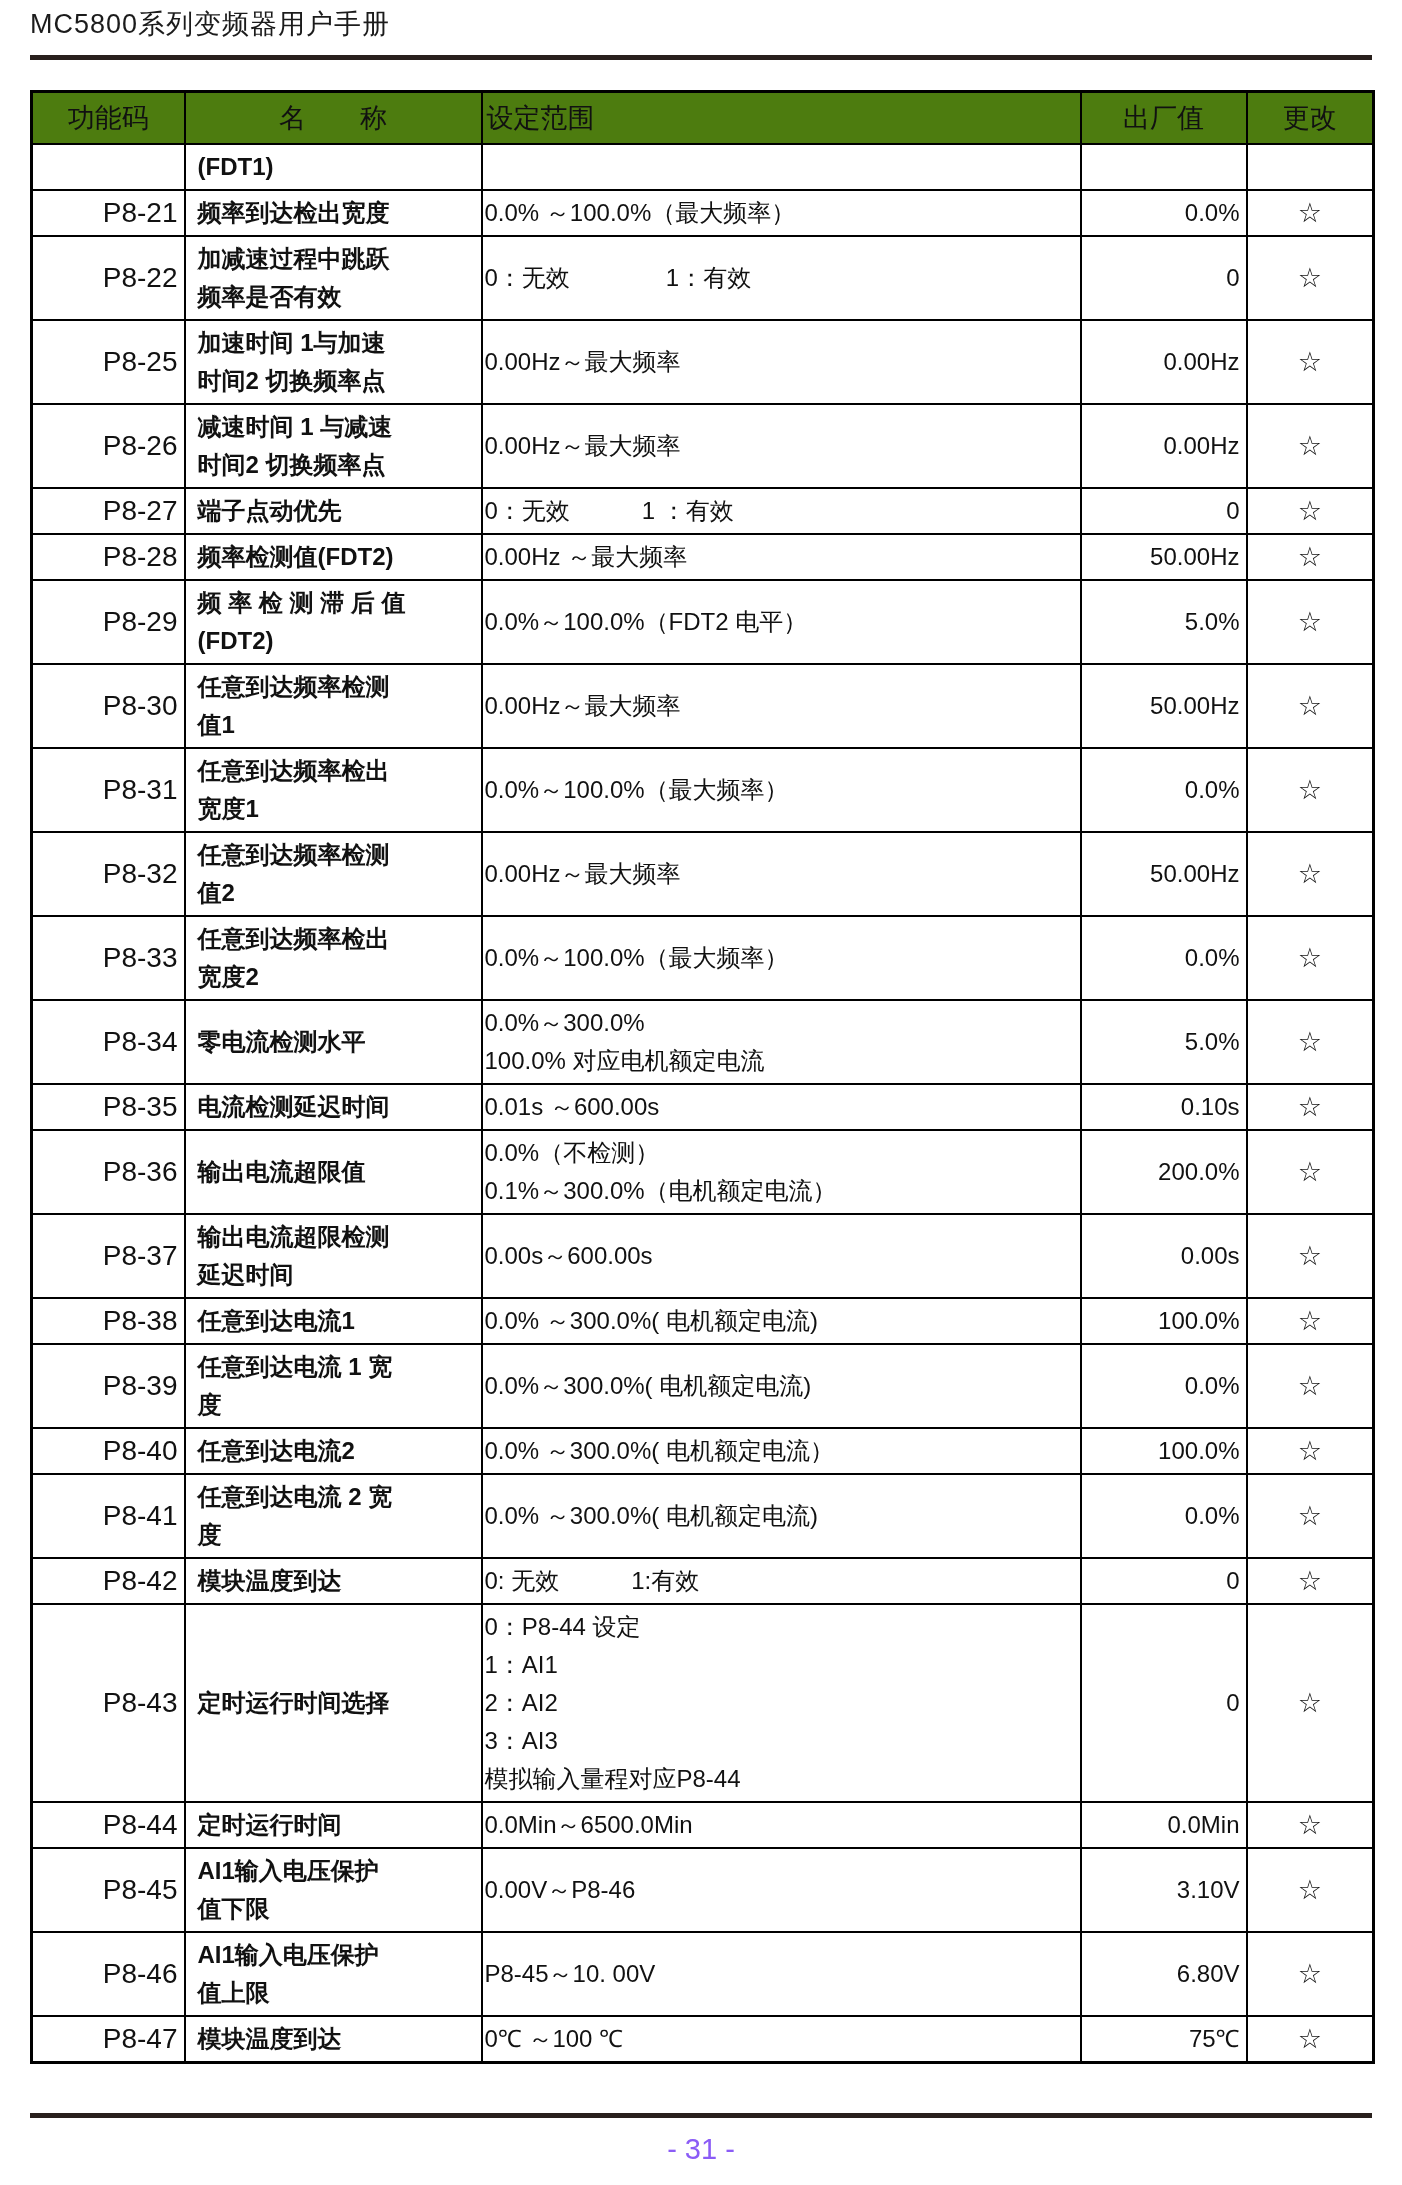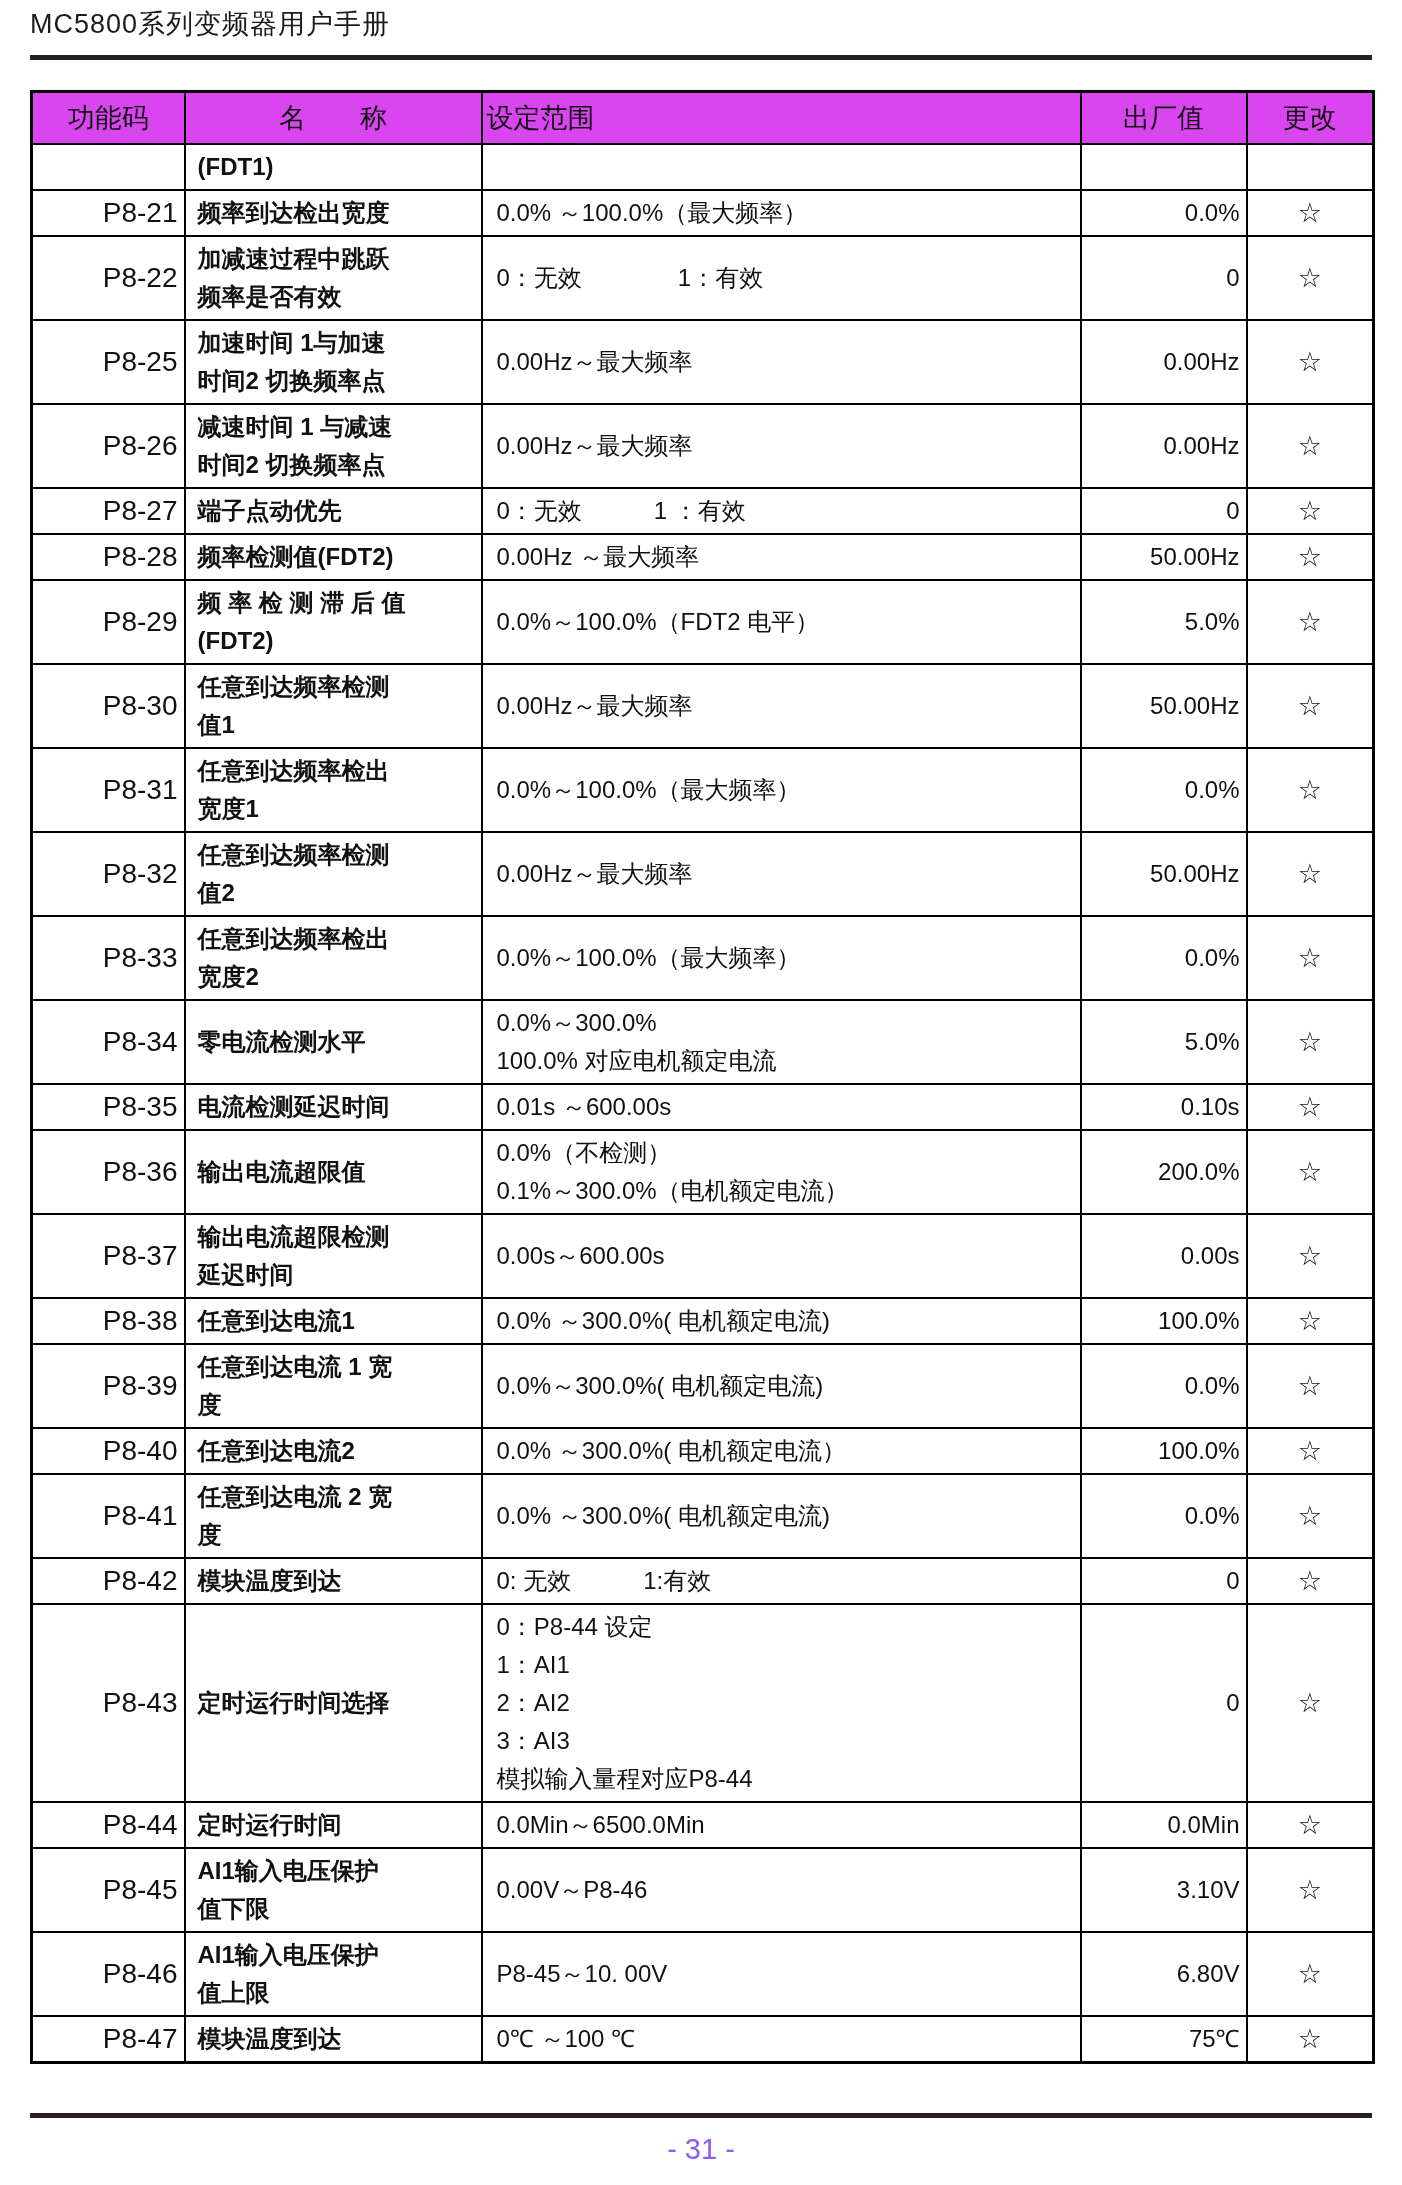--- a/index.html
+++ b/index.html
@@ -29,30 +29,30 @@
   }
   .param-table th, .param-table td {
     border:2px solid #000;
     vertical-align:middle;
     padding:3px 6px;
     font-size:24px;
     line-height:38px;
     overflow:hidden;
   }
   .param-table th {
-    background:#d946ef;
+    background:#4d7c0f;
     font-weight:normal;
     font-size:27px;
     height:44px;
     text-align:center;
   }
   .param-table th.al { text-align:left; padding-left:4px; }
   td.c-code   { text-align:right; font-size:28px; }
   td.c-name   { text-align:left;  padding-left:12px;font-weight:bold; }
-  td.c-range  { text-align:left;  padding-left:14px; }
+  td.c-range  { text-align:left;  padding-left:2px; }
   td.c-factory{ text-align:right; }
   td.c-change { text-align:center; font-size:27px; }
   .line { white-space:nowrap; }
   .footer-rule {
     position:absolute; left:30px; width:1342px; top:2113px;
     height:5px; background:#29201d;
   }
   .page-number {
     position:absolute; left:0; top:2133px; width:100%;
     text-align:center; font-size:29px; color:#8b5cf6;

